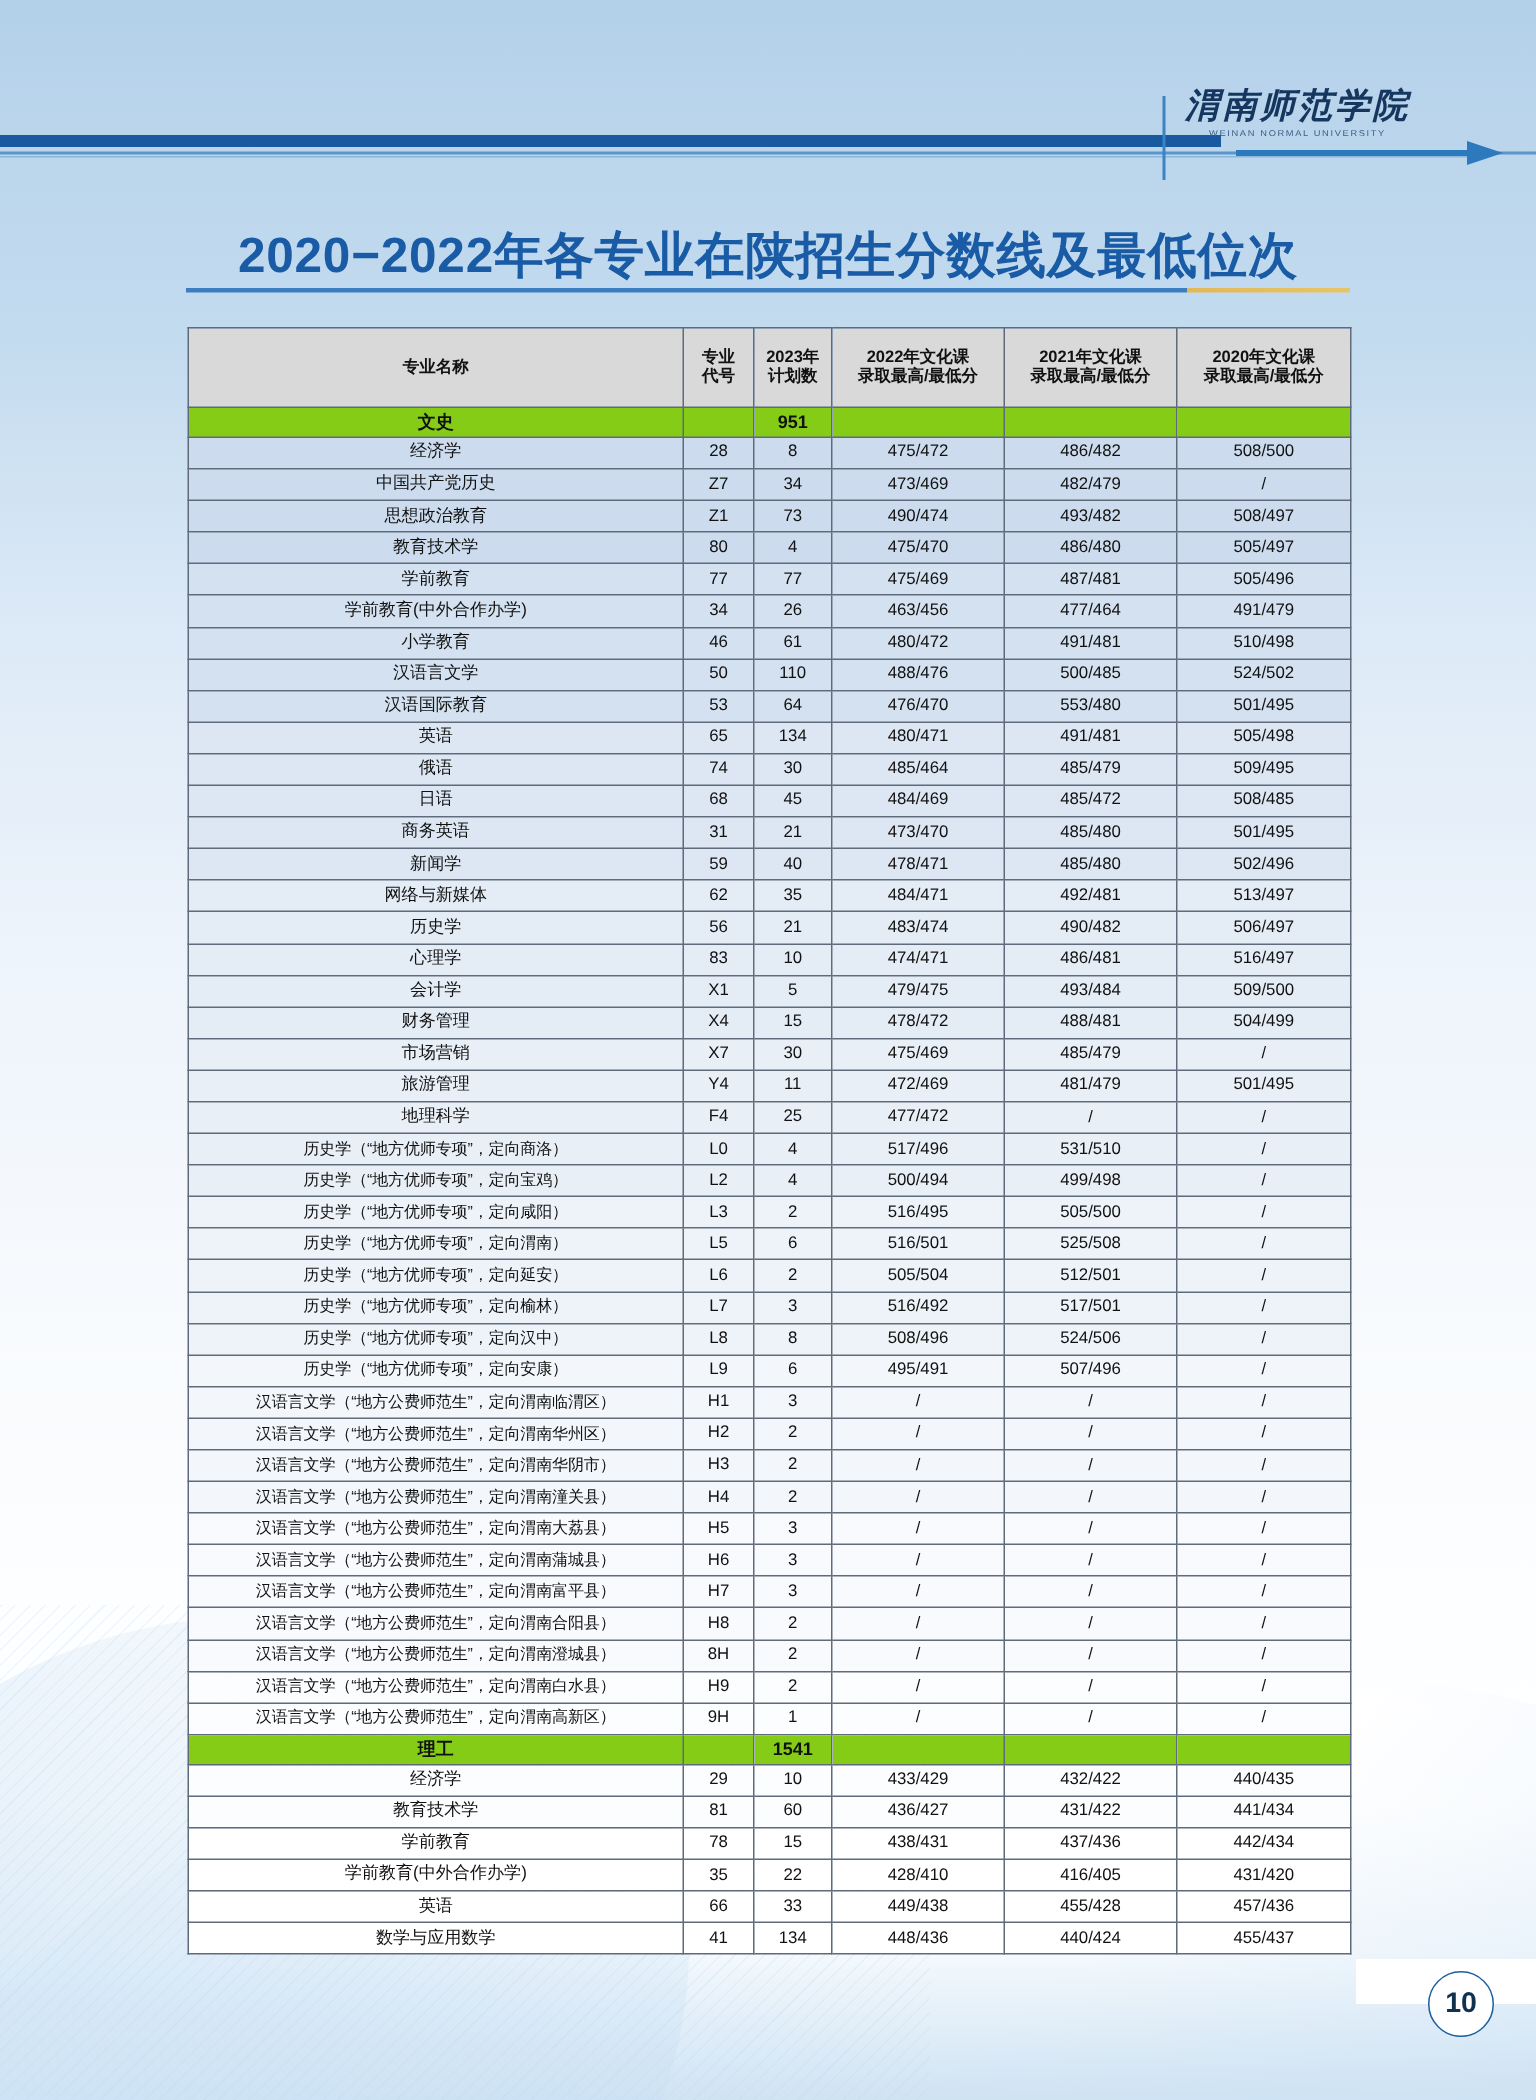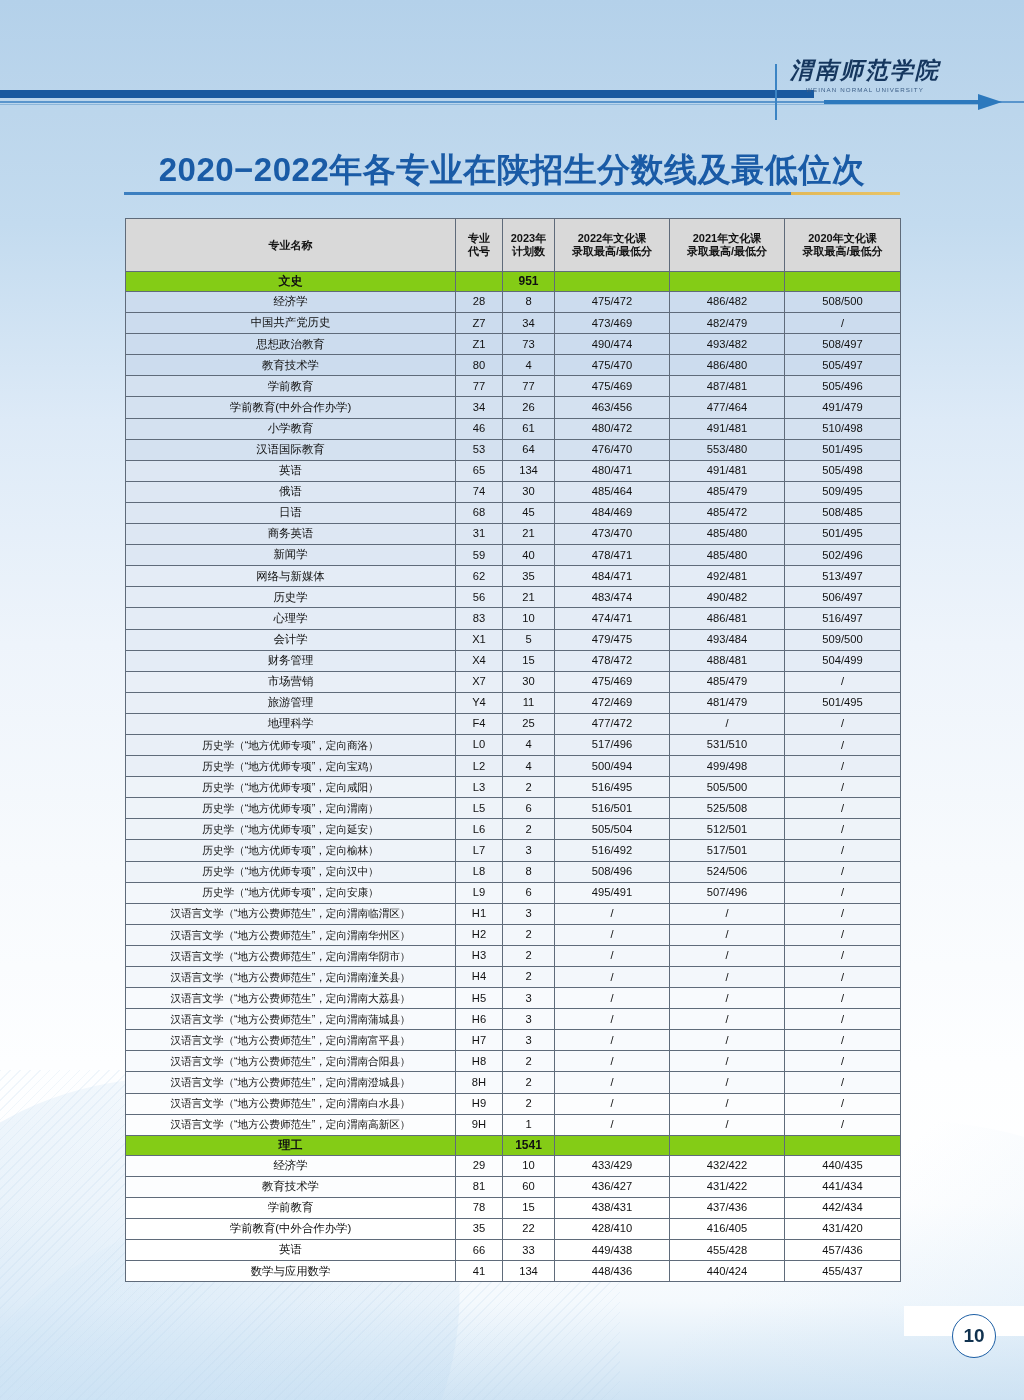--- a/index.html
+++ b/index.html
@@ -363,20 +363,28 @@
         </tr>
         <tr class="datarow tint1">
           <td class="name">小学教育</td>
           <td>46</td>
           <td>61</td>
           <td>480/472</td>
           <td>491/481</td>
           <td>510/498</td>
         </tr>
         <tr class="datarow tint1">
+          <td class="name">汉语言文学</td>
+          <td>50</td>
+          <td>110</td>
+          <td>488/476</td>
+          <td>500/485</td>
+          <td>524/502</td>
+        </tr>
+        <tr class="datarow tint1">
           <td class="name">汉语国际教育</td>
           <td>53</td>
           <td>64</td>
           <td>476/470</td>
           <td>553/480</td>
           <td>501/495</td>
         </tr>
         <tr class="datarow tint2">
           <td class="name">英语</td>
           <td>65</td>

